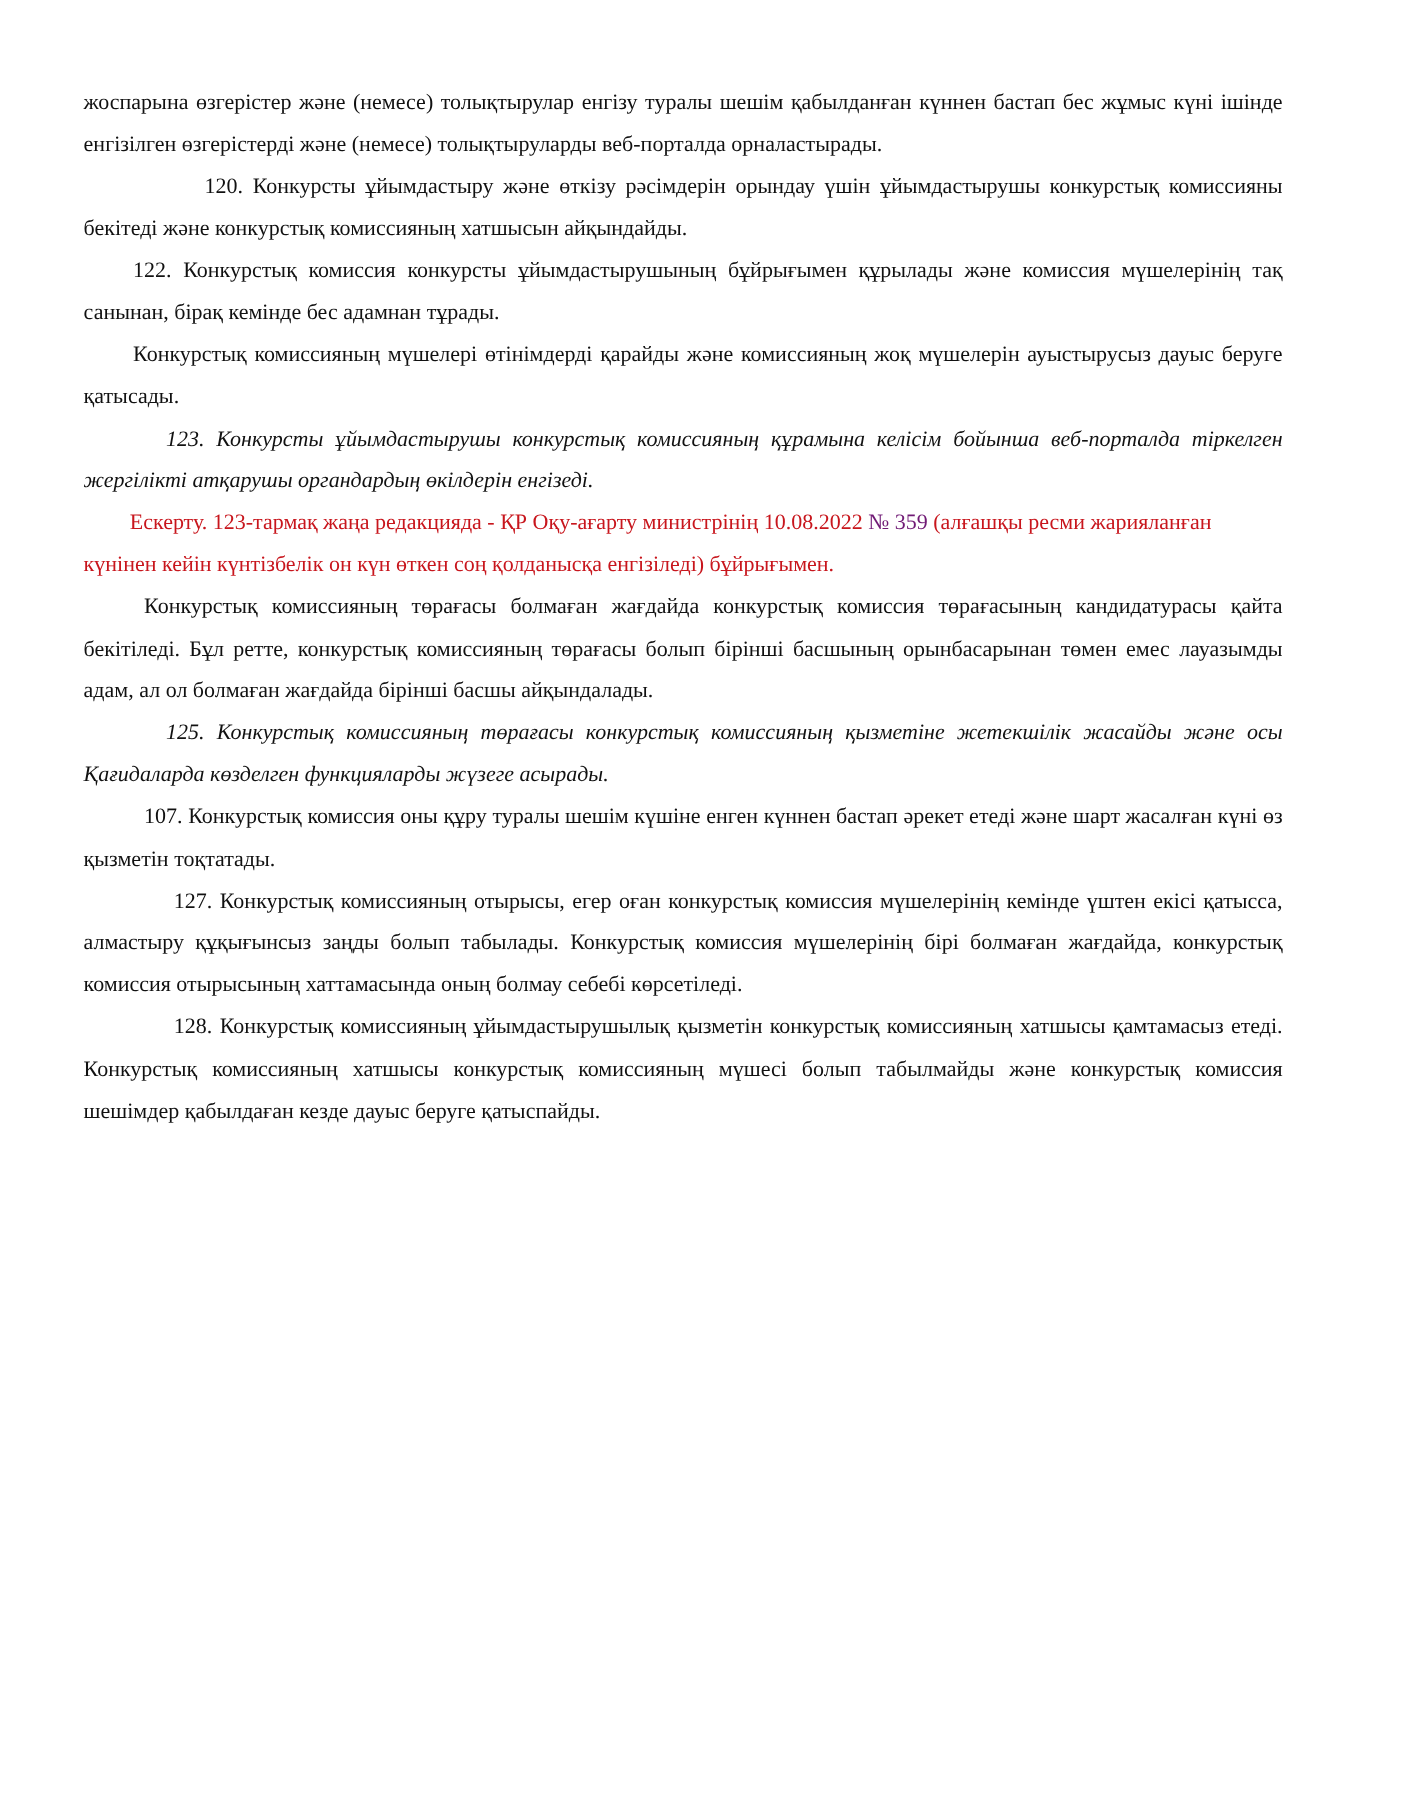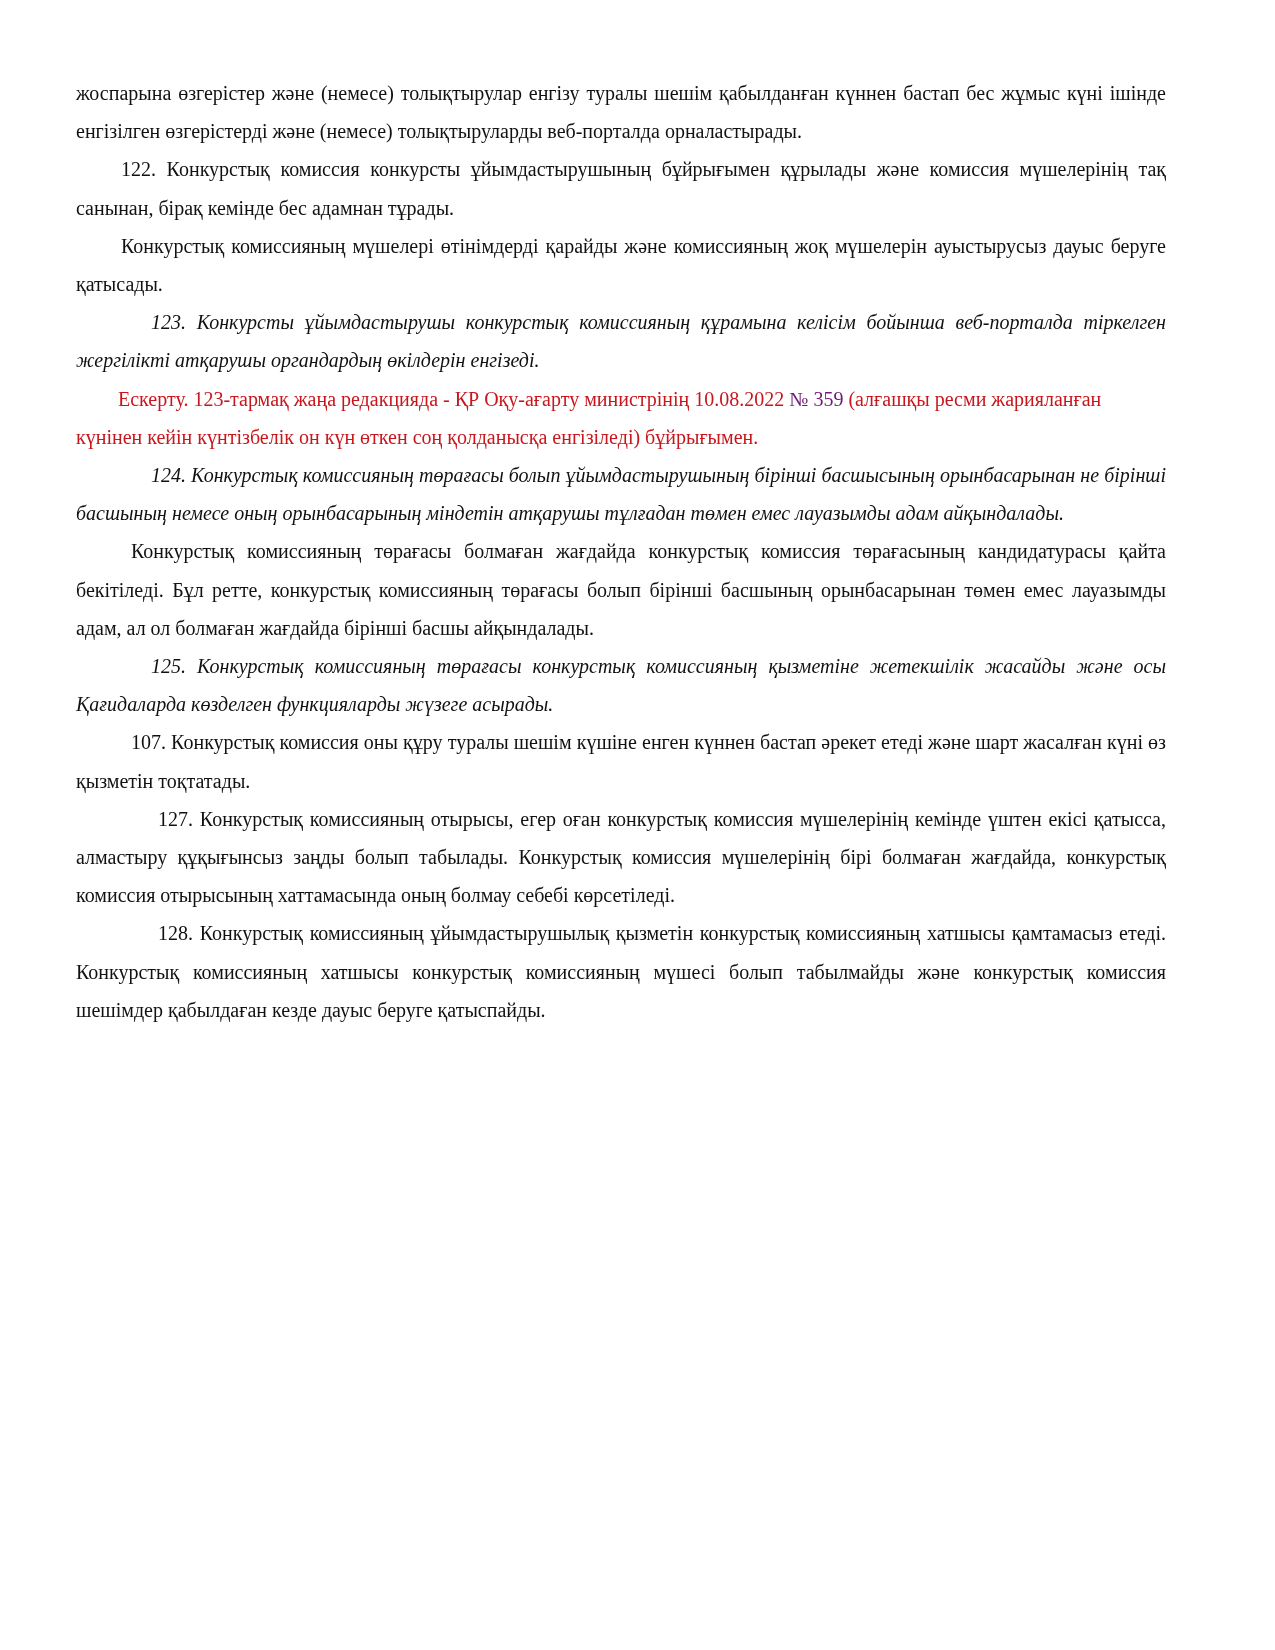--- a/index.html
+++ b/index.html
@@ -18,23 +18,23 @@
   .ind-e { text-indent: 75px; font-style: italic; }
   .note { color: #c8161d; text-align: left; text-indent: 42px; }
   .note .link { color: #701a75; }
   .left { text-align: left; }
 </style>
 </head>
 <body>
 
 <div class="page">
   <p class="left" style="text-align:justify">жоспарына өзгерістер және (немесе) толықтырулар енгізу туралы шешім қабылданған күннен бастап бес жұмыс күні ішінде енгізілген өзгерістерді және (немесе) толықтыруларды веб-порталда орналастырады.</p>
+  <p class="ind-a">120. Конкурсты ұйымдастыру және өткізу рәсімдерін орындау үшін ұйымдастырушы конкурстық комиссияны бекітеді және конкурстық комиссияның хатшысын айқындайды.</p>
   <p class="ind-c">122. Конкурстық комиссия конкурсты ұйымдастырушының бұйрығымен құрылады және комиссия мүшелерінің тақ санынан, бірақ кемінде бес адамнан тұрады.</p>
   <p class="ind-c">Конкурстық комиссияның мүшелері өтінімдерді қарайды және комиссияның жоқ мүшелерін ауыстырусыз дауыс беруге қатысады.</p>
   <p class="ind-e">123. Конкурсты ұйымдастырушы конкурстық комиссияның құрамына келісім бойынша веб-порталда тіркелген жергілікті атқарушы органдардың өкілдерін енгізеді.</p>
   <p class="note"><span>Ескерту. 123-тармақ жаңа редакцияда - ҚР Оқу-ағарту министрінің 10.08.2022 </span><span class="link">№ 359</span><span> (алғашқы ресми жарияланған күнінен кейін күнтізбелік он күн өткен соң қолданысқа енгізіледі) бұйрығымен.</span></p>
-  <p class="ind-e">124. Конкурстық комиссияның төрағасы болып ұйымдастырушының бірінші басшысының орынбасарынан не бірінші басшының немесе оның орынбасарының міндетін атқарушы тұлғадан төмен емес лауазымды адам айқындалады.</p>
   <p class="ind-d">Конкурстық комиссияның төрағасы болмаған жағдайда конкурстық комиссия төрағасының кандидатурасы қайта бекітіледі. Бұл ретте, конкурстық комиссияның төрағасы болып бірінші басшының орынбасарынан төмен емес лауазымды адам, ал ол болмаған жағдайда бірінші басшы айқындалады.</p>
   <p class="ind-e">125. Конкурстық комиссияның төрағасы конкурстық комиссияның қызметіне жетекшілік жасайды және осы Қағидаларда көзделген функцияларды жүзеге асырады.</p>
   <p class="ind-d">107. Конкурстық комиссия оны құру туралы шешім күшіне енген күннен бастап әрекет етеді және шарт жасалған күні өз қызметін тоқтатады.</p>
   <p class="ind-b">127. Конкурстық комиссияның отырысы, егер оған конкурстық комиссия мүшелерінің кемінде үштен екісі қатысса, алмастыру құқығынсыз заңды болып табылады. Конкурстық комиссия мүшелерінің бірі болмаған жағдайда, конкурстық комиссия отырысының хаттамасында оның болмау себебі көрсетіледі.</p>
   <p class="ind-b">128. Конкурстық комиссияның ұйымдастырушылық қызметін конкурстық комиссияның хатшысы қамтамасыз етеді. Конкурстық комиссияның хатшысы конкурстық комиссияның мүшесі болып табылмайды және конкурстық комиссия шешімдер қабылдаған кезде дауыс беруге қатыспайды.</p>
 </div>
 
 </body></html>

